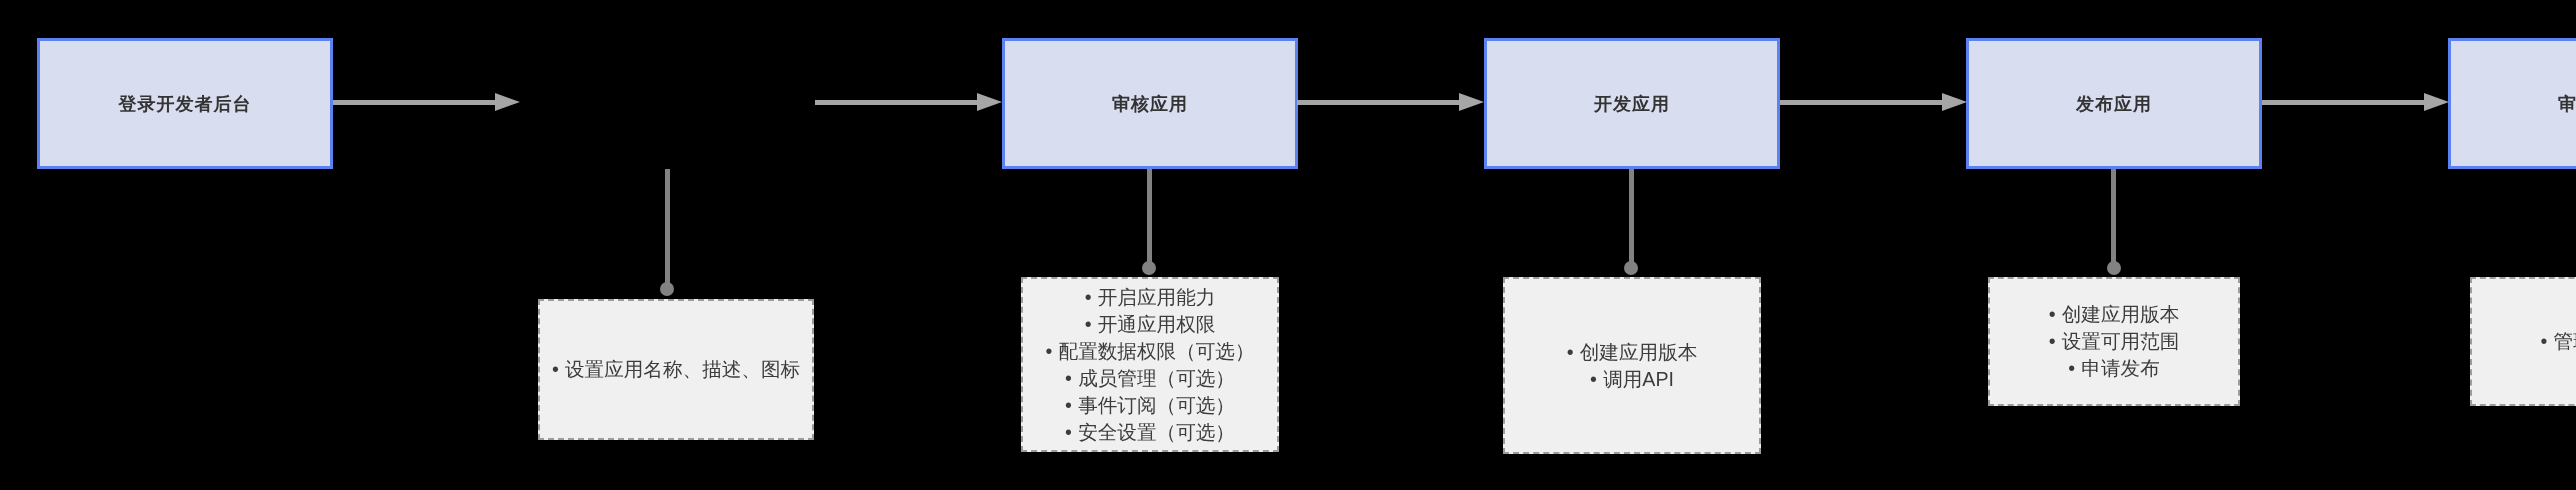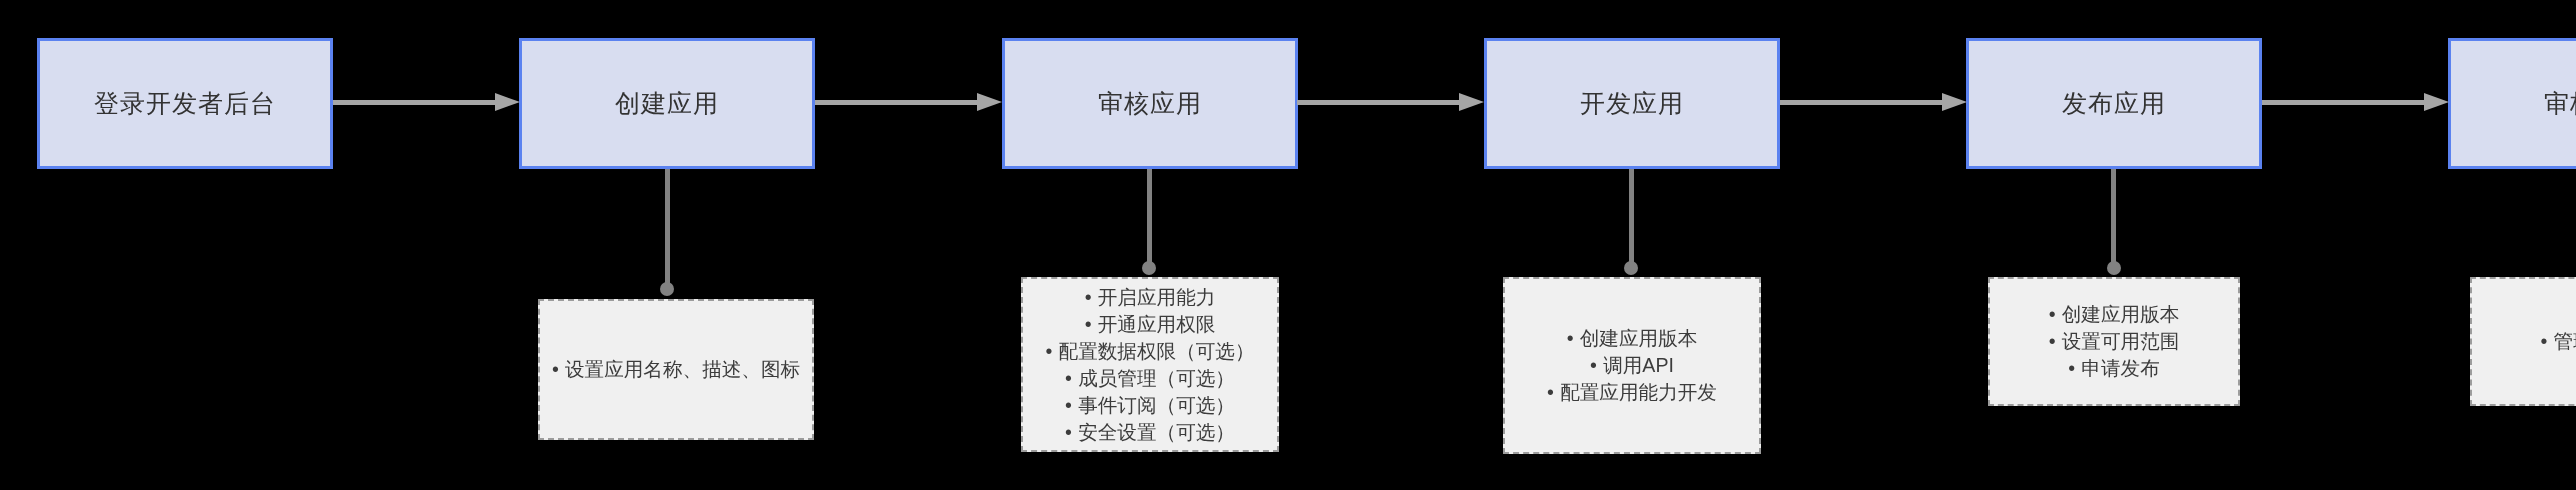--- a/index.html
+++ b/index.html
@@ -10,21 +10,21 @@
     overflow:hidden;
     font-family:"Liberation Sans",sans-serif;
   }
   
   .node{
     position:absolute;top:38px;width:296px;height:131px;
     background:#d8ddf0;border:3.1px solid #5b82f0;box-sizing:border-box;
     display:flex;align-items:center;justify-content:center;
   }
   .node-label{
-    font-size:25px;font-weight:normal;color:#333333;letter-spacing:1px;
+    font-size:18px;font-weight:bold;color:#333333;letter-spacing:1px;
     white-space:nowrap;
   }
   
   .arrow{position:absolute;top:93px;width:187px;height:19.6px;}
   .arrow .shaft{
     position:absolute;left:0;right:23px;top:6.7px;height:5.7px;background:#a6a6a6;
   }
   .arrow .head{
     position:absolute;right:0;top:0;width:0;height:0;
     border-top:9.8px solid transparent;border-bottom:9.8px solid transparent;
@@ -48,23 +48,20 @@
   }
   .bullet{margin-right:6.2px;}
 </style>
 </head>
 <body>
 
 <div class="canvas">
 
   <div class="node" style="left:37px">
     <span class="node-label">登录开发者后台</span>
-  </div>
-  <div class="node" style="left:519px">
-    <span class="node-label">创建应用</span>
   </div>
   <div class="node" style="left:1002px">
     <span class="node-label">审核应用</span>
   </div>
   <div class="node" style="left:1484px">
     <span class="node-label">开发应用</span>
   </div>
   <div class="node" style="left:1966px">
     <span class="node-label">发布应用</span>
   </div>
@@ -119,21 +116,20 @@
       <li><span class="bullet">•</span><span>成员管理（可选）</span></li>
       <li><span class="bullet">•</span><span>事件订阅（可选）</span></li>
       <li><span class="bullet">•</span><span>安全设置（可选）</span></li>
     </ul>
   </div>
 
   <div class="detail" style="left:1503px;top:277px;width:258px;height:177px">
     <ul>
       <li><span class="bullet">•</span><span>创建应用版本</span></li>
       <li><span class="bullet">•</span><span>调用API</span></li>
-      <li><span class="bullet">•</span><span>配置应用能力开发</span></li>
     </ul>
   </div>
 
   <div class="detail" style="left:1988px;top:277px;width:252px;height:129px">
     <ul>
       <li><span class="bullet">•</span><span>创建应用版本</span></li>
       <li><span class="bullet">•</span><span>设置可用范围</span></li>
       <li><span class="bullet">•</span><span>申请发布</span></li>
     </ul>
   </div>

